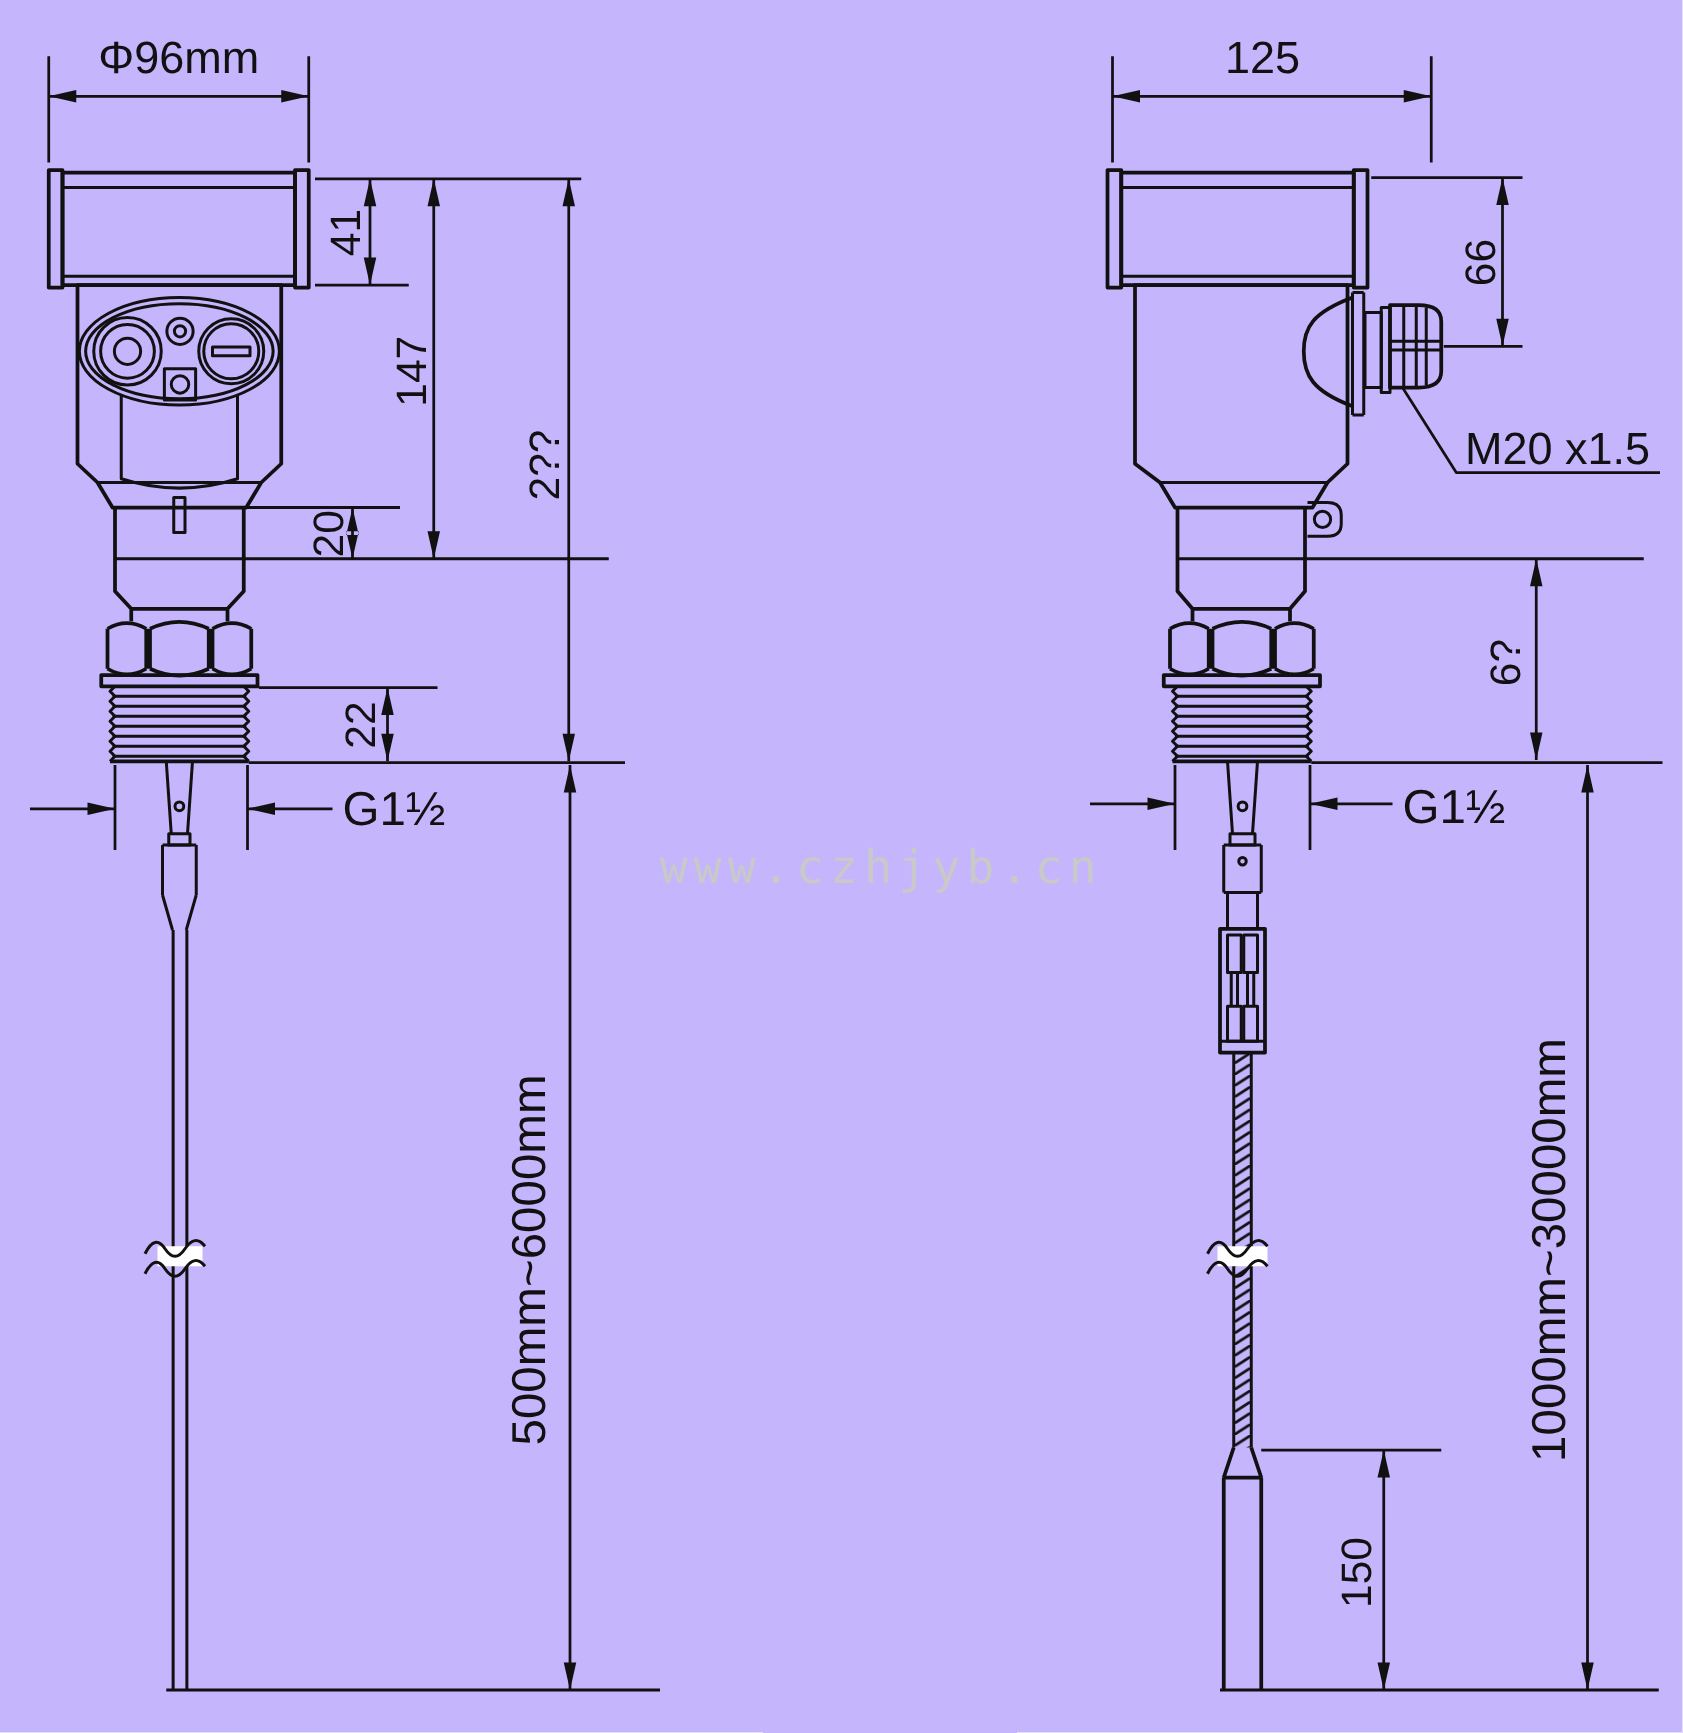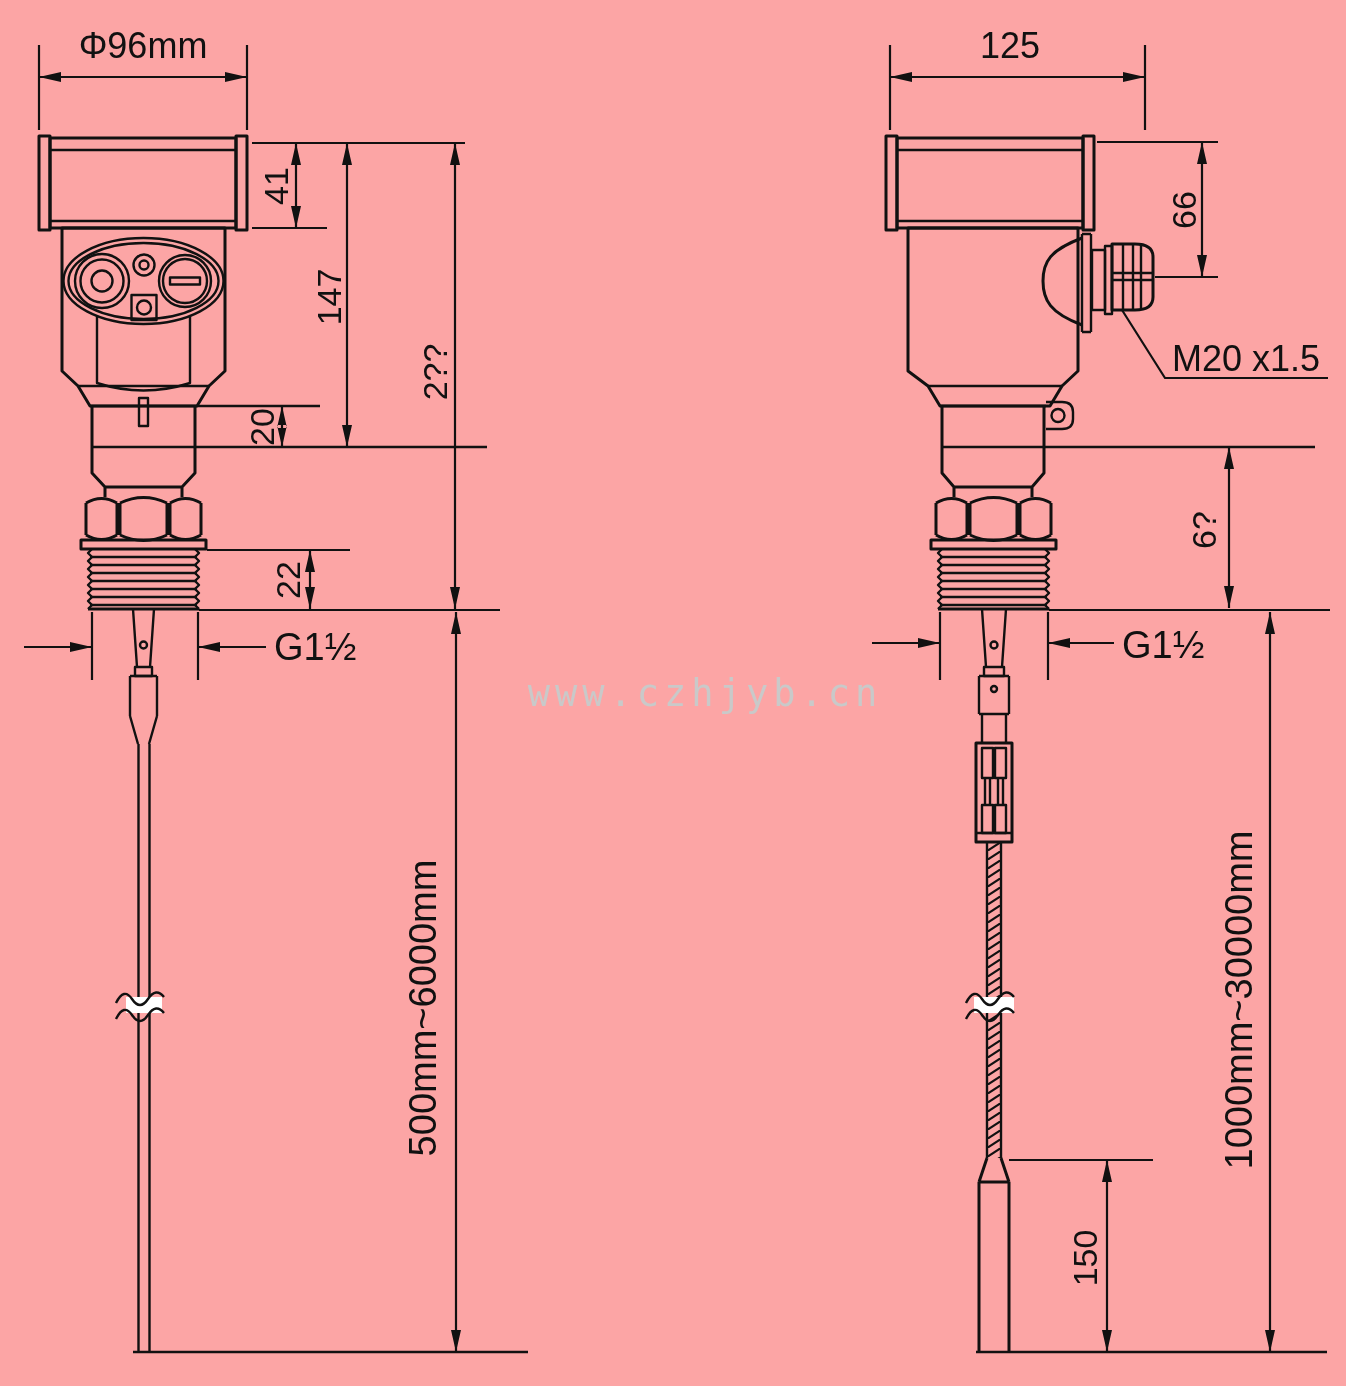--- a/index.html
+++ b/index.html
@@ -1,16 +1,16 @@
 <!DOCTYPE html>
 <html><head>
 <meta charset="utf-8">
 <style>
   html,body{margin:0;padding:0;background:#ffffff;}
-  #stage{position:relative;width:1346px;height:1386px;background:#fca5a5;overflow:hidden;}
+  #stage{position:relative;width:1346px;height:1386px;background:#c4b5fd;overflow:hidden;}
   svg{position:absolute;left:0;top:0;}
   .st{fill:none;stroke:#111;stroke-width:3;stroke-linejoin:round;stroke-linecap:butt;}
   .fn{fill:none;stroke:#111;stroke-width:2.4;stroke-linejoin:round;}
   .dim{fill:none;stroke:#111;stroke-width:2.2;stroke-linejoin:round;}
   .ar{fill:#111;stroke:none;}
   .gap{fill:#fff;stroke:none;}
   text{font-family:"Liberation Sans",sans-serif;fill:#111;}
   .t34{font-size:34px;}
   .t36{font-size:36px;}
   .t38{font-size:38px;}

